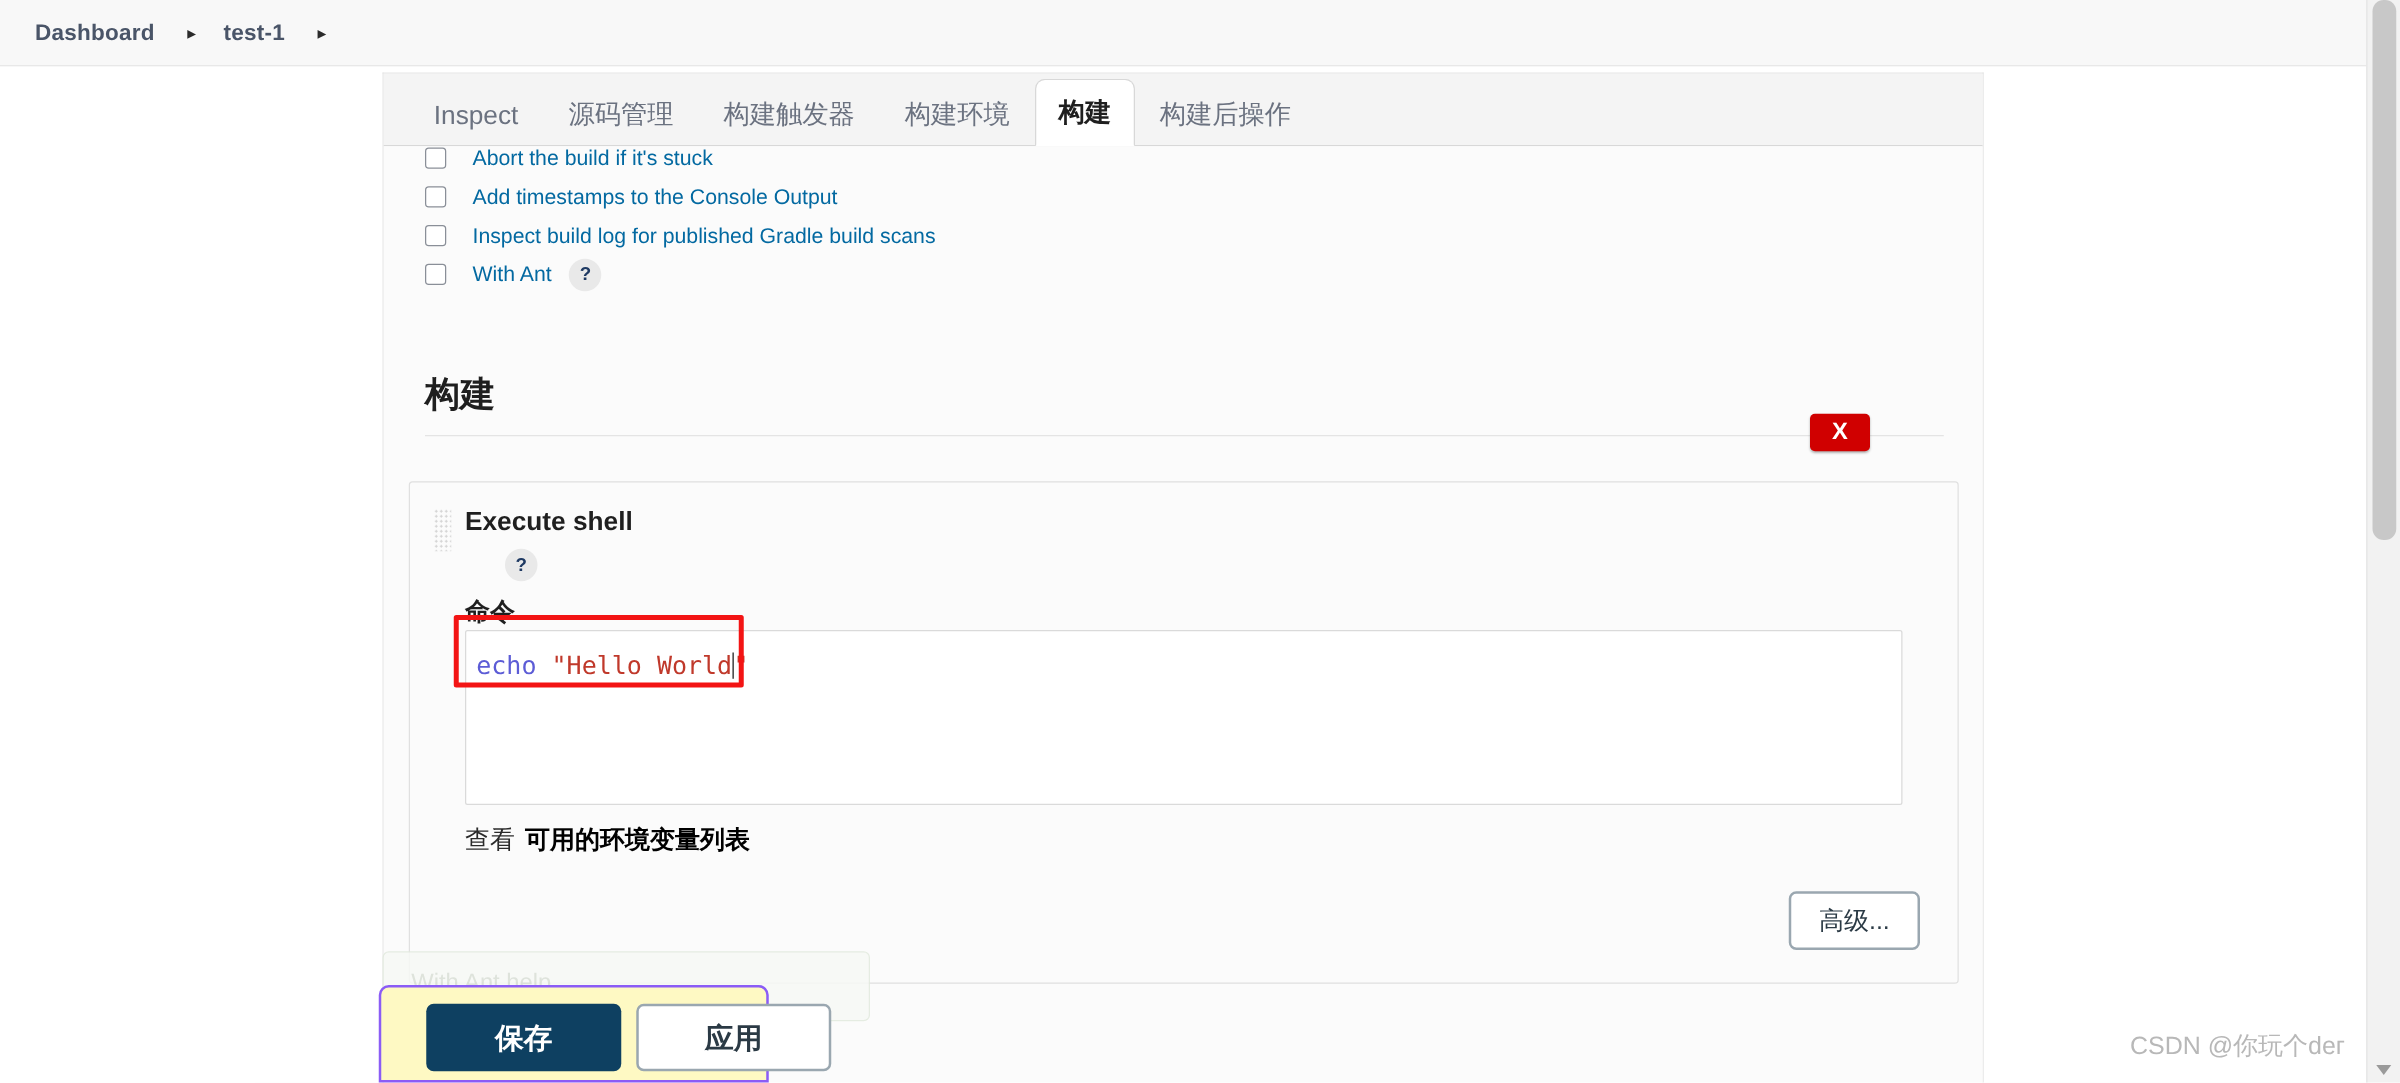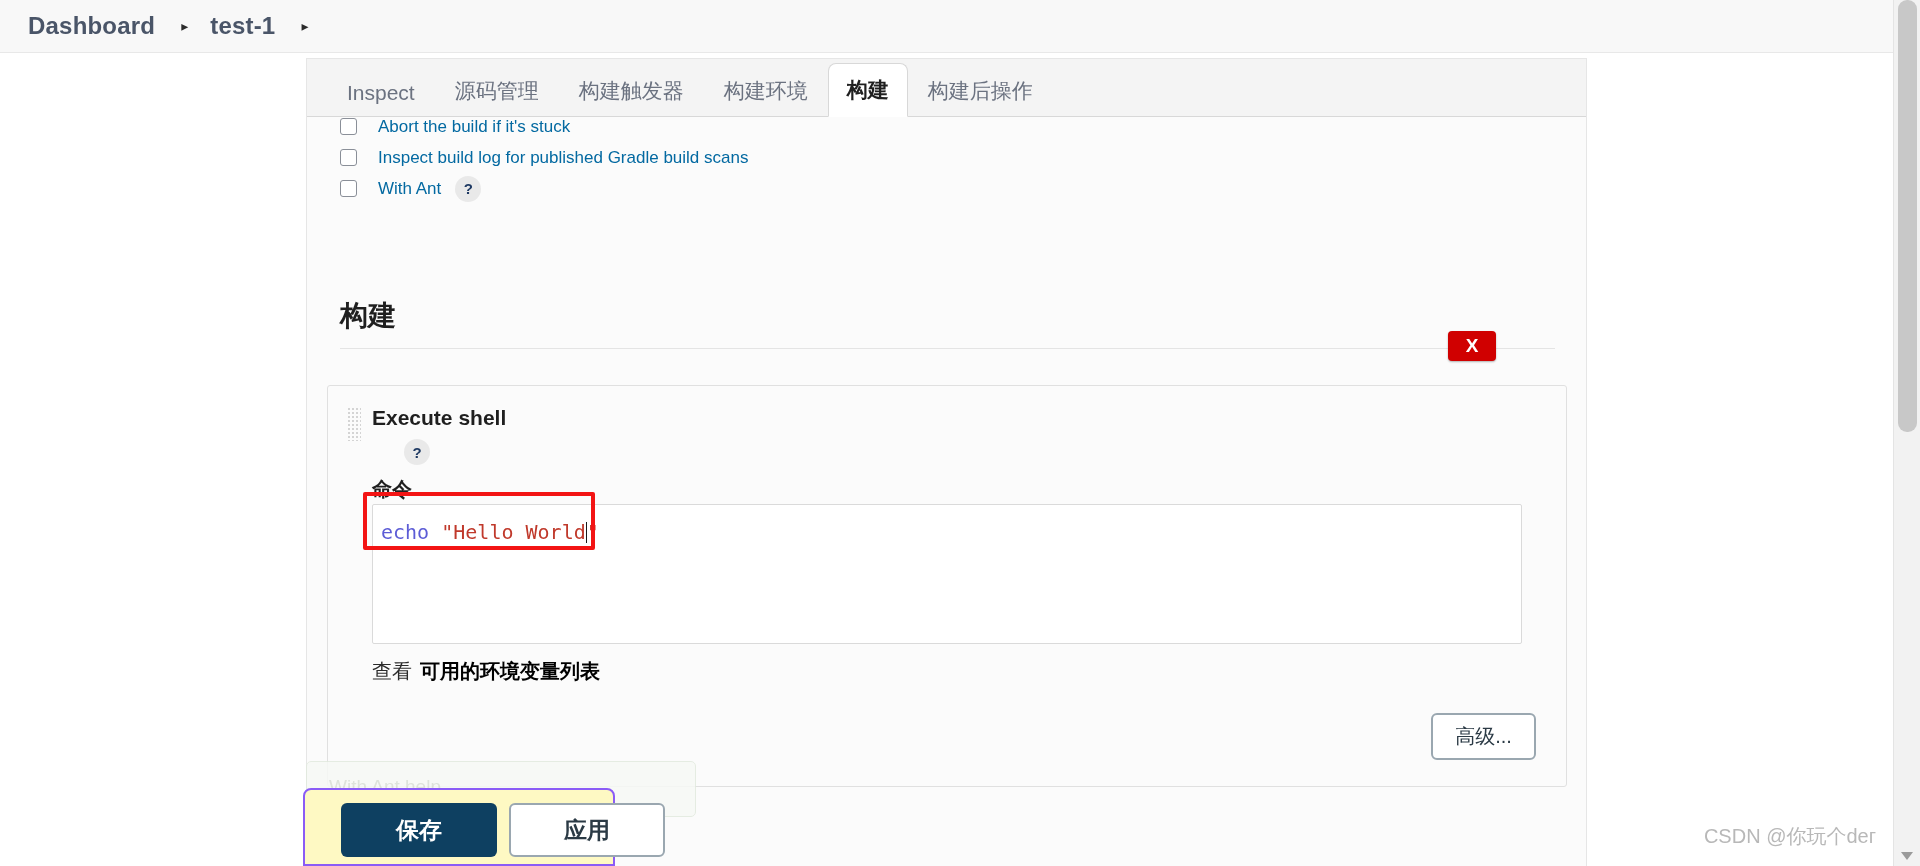--- a/index.html
+++ b/index.html
@@ -13,21 +13,21 @@
   
   #breadcrumb-bar {
     position: absolute; top: 0; left: 0;
     width: 1893px; height: 53px;
     background: #f8f8f8;
     border-bottom: 1px solid #e8e8e8;
     display: flex; align-items: center;
     padding-left: 28px;
   }
   .crumb {
-    font-size: 24px; font-weight: bold; color: #4a5568;
+    font-size: 18px; font-weight: bold; color: #4a5568;
     letter-spacing: .2px;
   }
   .crumb-sep {
     color: #2b2b2b; font-size: 14px;
     margin: 0 22px 0 26px; line-height: 1;
   }
 
   
   #page-scrollbar {
     position: absolute; top: 0; right: 0;
@@ -308,20 +308,24 @@
 
   <div id="config-body">
 
     <div id="checkbox-list">
 
       <div class="cb-row">
         <span class="cb-box"></span>
         <span class="cb-label">Abort the build if it's stuck</span>
       </div>
 
+      <div class="cb-row">
+        <span class="cb-box"></span>
+        <span class="cb-label">Add timestamps to the Console Output</span>
+      </div>
 
       <div class="cb-row">
         <span class="cb-box"></span>
         <span class="cb-label">Inspect build log for published Gradle build scans</span>
       </div>
 
       <div class="cb-row">
         <span class="cb-box"></span>
         <span class="cb-label">With Ant</span>
         <span class="help-bubble">?</span>

